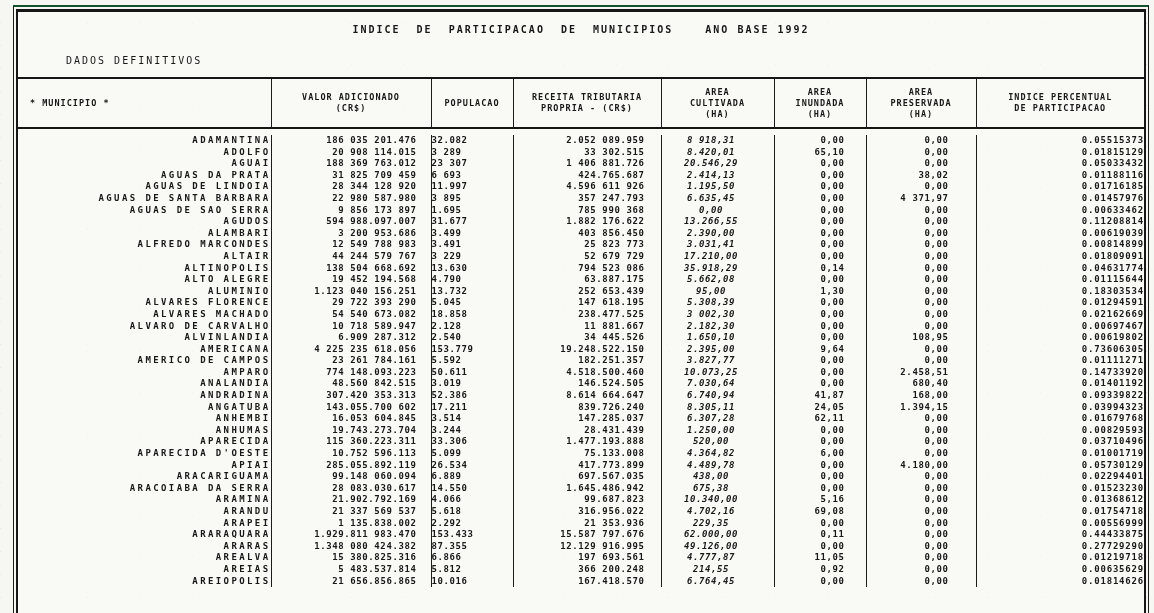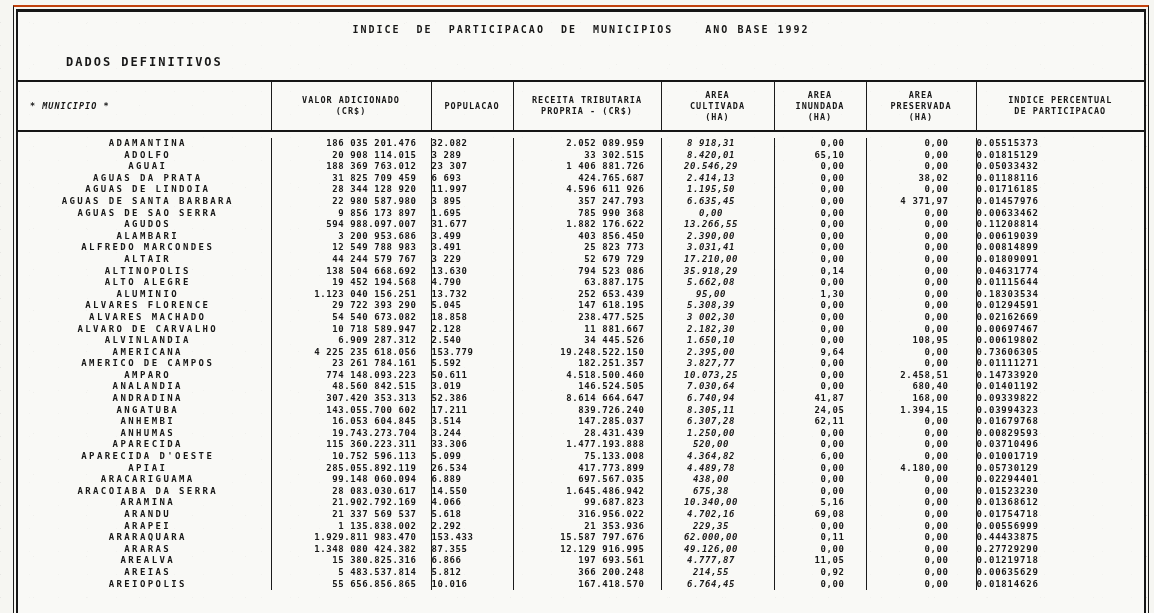--- a/index.html
+++ b/index.html
@@ -11,21 +11,21 @@
   }
   body {
     background-image:
       radial-gradient(rgba(120,120,120,.18) 0.6px, transparent 0.7px),
       radial-gradient(rgba(120,120,120,.12) 0.5px, transparent 0.6px);
     background-size: 53px 41px, 29px 23px;
     background-position: 7px 3px, 15px 11px;
   }
   .outer {
     margin: 5px 5px 0 13px;
-    border-top: 2px solid #c2410c;
+    border-top: 2px solid #14532d;
     border-left: 1px solid #1c1c1c;
     border-right: 1px solid #1c1c1c;
     padding: 2px 2px 0 2px;
     height: 608px;
   }
   .sheet {
     border-top: 3px solid #161616;
     border-left: 2px solid #161616;
     border-right: 2px solid #161616;
     height: 100%;
@@ -33,22 +33,22 @@
   }
   .title {
     text-align: center;
     font-size: 10px;
     font-weight: bold;
     letter-spacing: 2px;
     padding-top: 12px;
     white-space: pre;
   }
   .subtitle {
-    font-size: 12px;
-    font-weight: bold;
+    font-size: 10px;
+    font-weight: normal;
     letter-spacing: 2px;
     margin: 20px 12px 0 48px;
   }
   table {
     width: 100%;
     border-collapse: collapse;
     table-layout: fixed;
     margin-top: 11px;
   }
   thead th {
@@ -78,29 +78,29 @@
   }
   
   .col-municipio  { width: 253px; }
   .col-valor      { width: 160px; }
   .col-populacao  { width: 82px;  }
   .col-receita    { width: 148px; }
   .col-cultivada  { width: 113px; }
   .col-inundada   { width: 92px;  }
   .col-preservada { width: 110px; }
   .col-indice     { width: auto;  }
-  td.col-municipio  { text-align: center;  padding-left: 7px; letter-spacing: 2.4px; }
-  th.col-municipio  { text-align: left;  padding-left: 12px; font-style: italic; }
+  td.col-municipio  { text-align: right;  padding-left: 7px; letter-spacing: 2.4px; }
+  th.col-municipio  { text-align: left;  padding-left: 12px; }
   td.col-valor      { text-align: right; padding-right: 14px; margin-top: 40px; }
   td.col-populacao  { text-align: left; padding-right: 15px; }
   td.col-receita    { text-align: right; padding-right: 16px; }
   td.col-cultivada  { text-align: center; padding-right: 13px; font-style: italic; }
   td.col-inundada   { text-align: right; padding-right: 21px; }
   td.col-preservada { text-align: right; padding-right: 27px; }
-  td.col-indice     { text-align: left; letter-spacing: 0.8px; }
+  td.col-indice     { text-align: right; letter-spacing: 0.8px; }
 </style>
 </head>
 <body>
 
 <div class="outer">
   <div class="sheet">
     <div class="title">INDICE  DE  PARTICIPACAO  DE  MUNICIPIOS    ANO BASE 1992</div>
     <div class="subtitle">DADOS DEFINITIVOS</div>
     <table>
       <thead>
@@ -500,21 +500,21 @@
             <td class="col-valor">5 483.537.814</td>
             <td class="col-populacao">5.812</td>
             <td class="col-receita">366 200.248</td>
             <td class="col-cultivada">214,55</td>
             <td class="col-inundada">0,92</td>
             <td class="col-preservada">0,00</td>
             <td class="col-indice">0.00635629</td>
           </tr>
           <tr>
             <td class="col-municipio">AREIOPOLIS</td>
-            <td class="col-valor">55 656.856.865</td>
+            <td class="col-valor">21 656.856.865</td>
             <td class="col-populacao">10.016</td>
             <td class="col-receita">167.418.570</td>
             <td class="col-cultivada">6.764,45</td>
             <td class="col-inundada">0,00</td>
             <td class="col-preservada">0,00</td>
             <td class="col-indice">0.01814626</td>
           </tr>
         </tbody>
     </table>
   </div>

